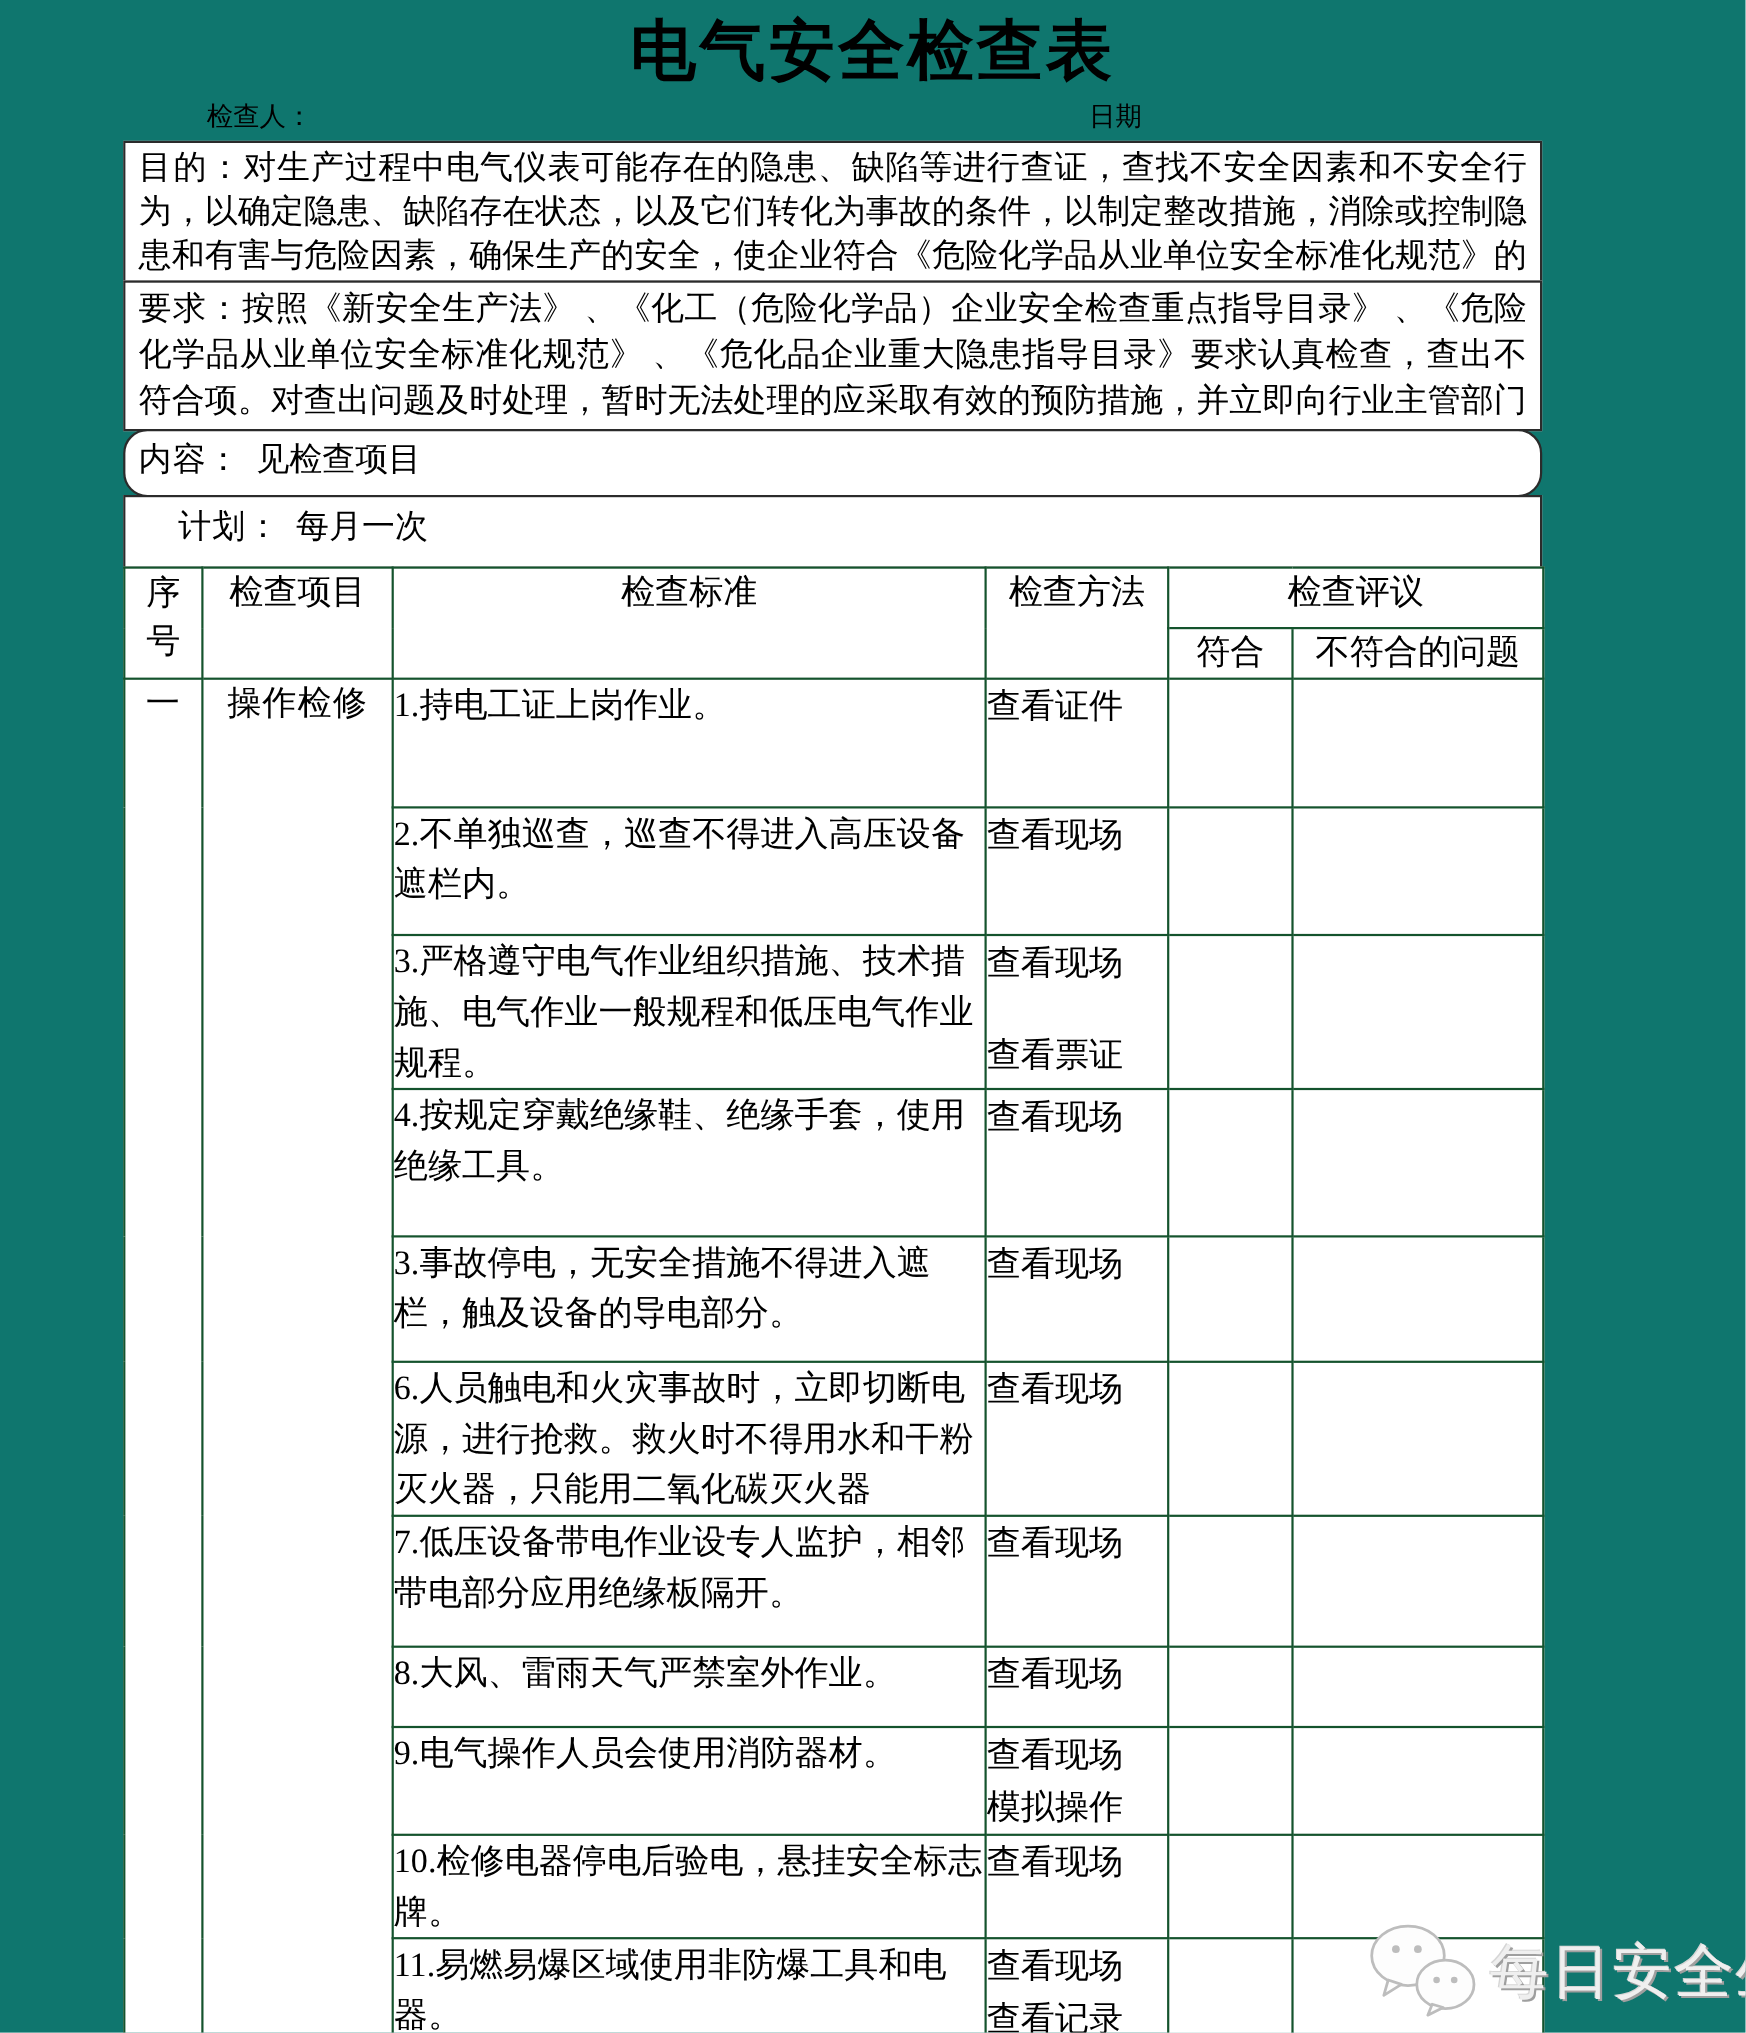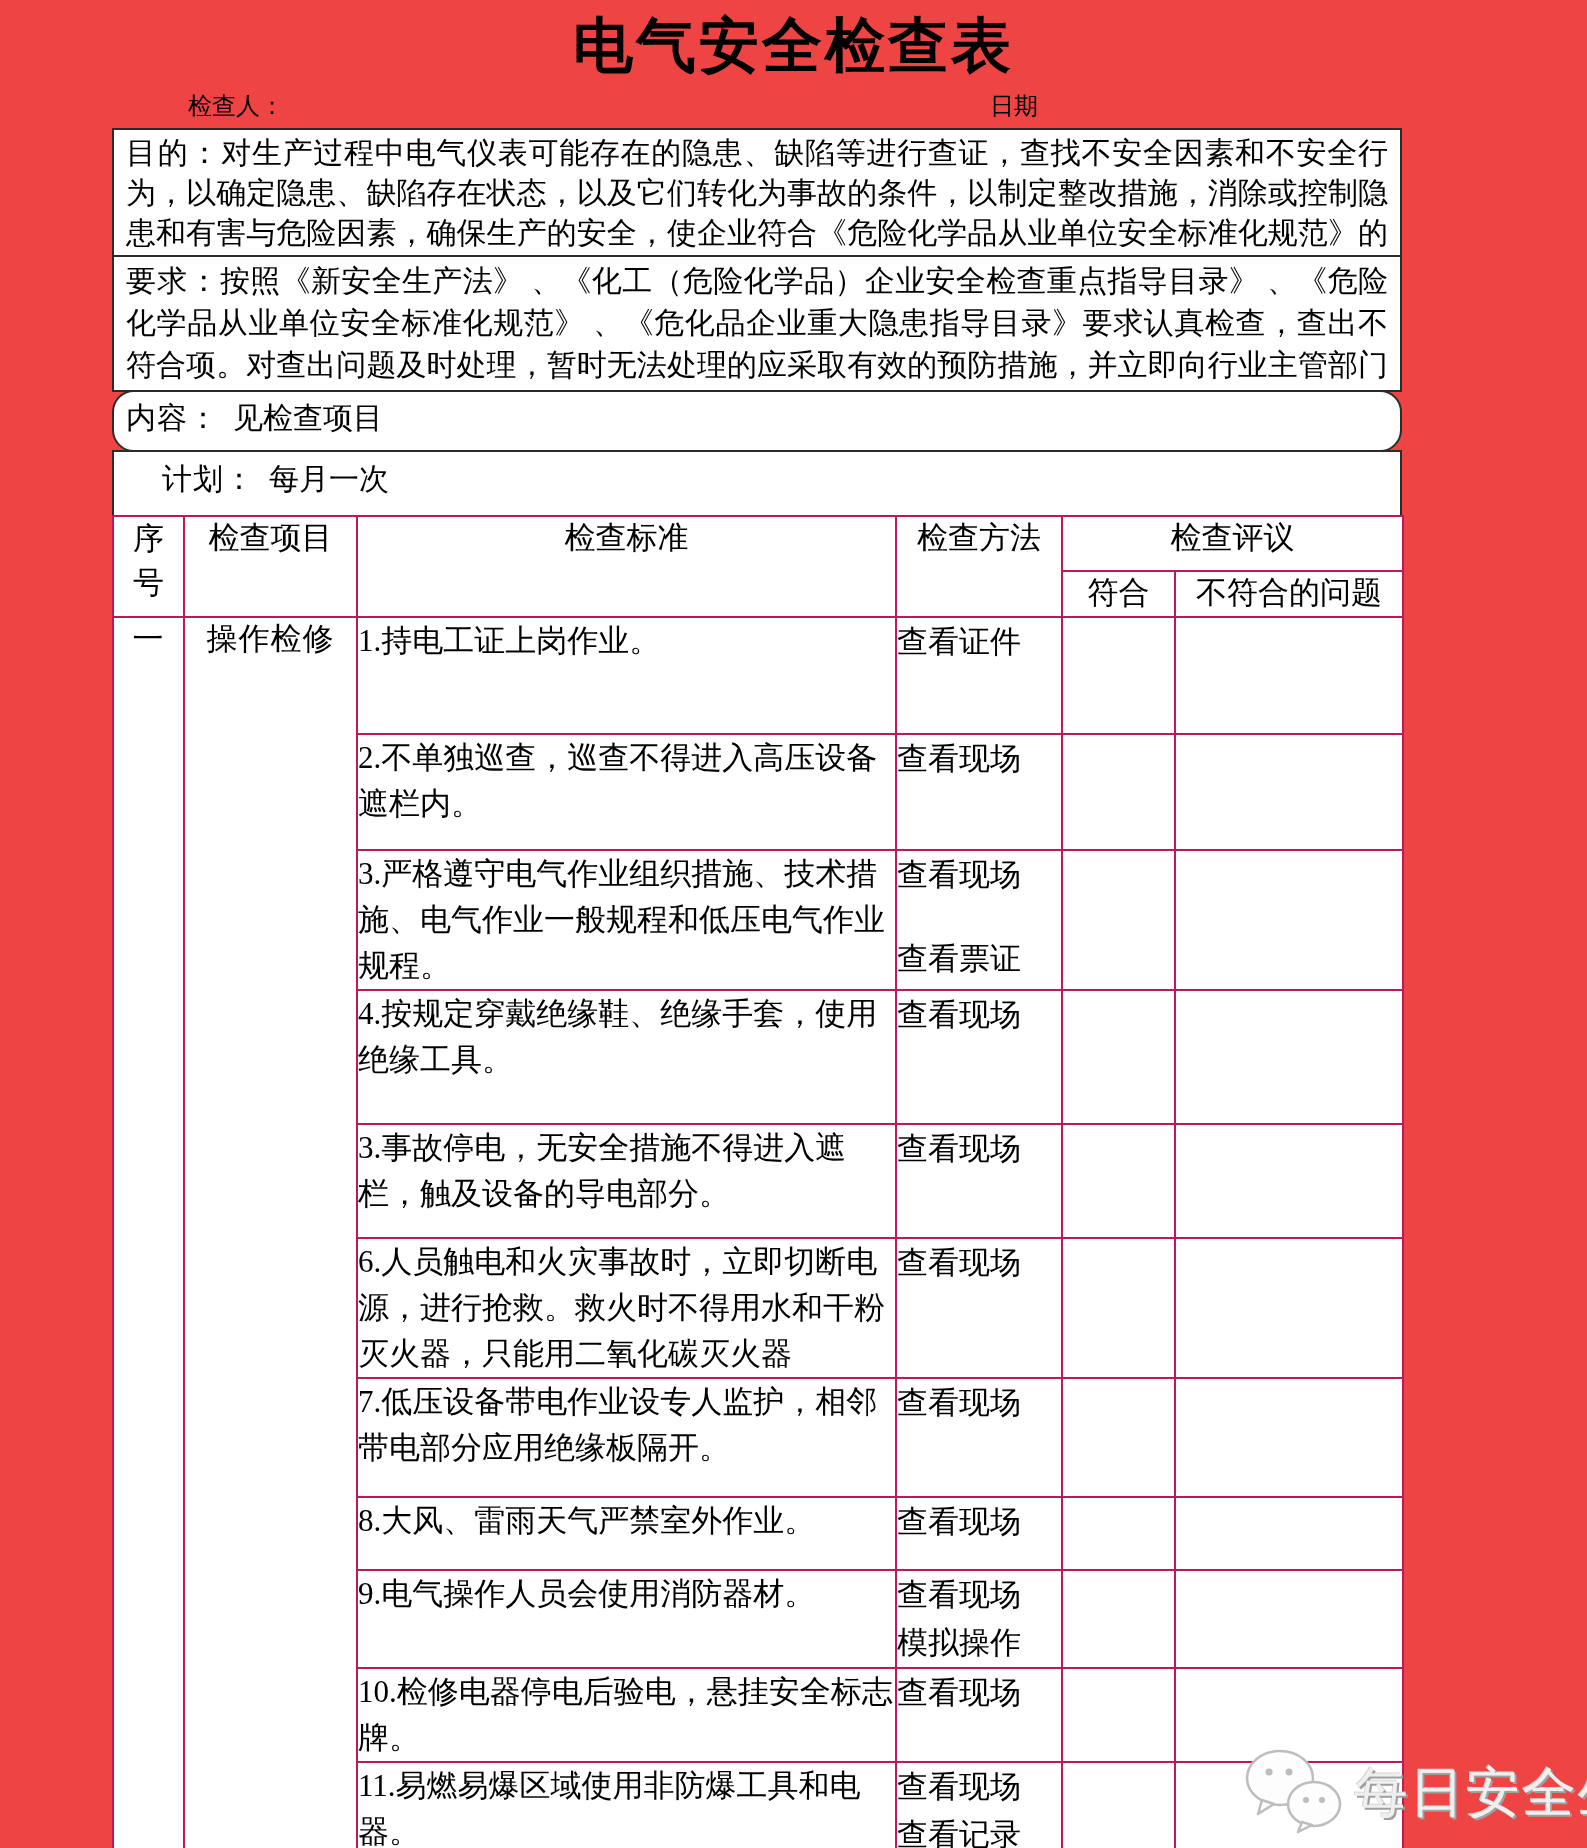--- a/index.html
+++ b/index.html
@@ -1,19 +1,19 @@
 <!DOCTYPE html>
 <html lang="zh"><head>
 <meta charset="utf-8">
 <style>
   html,body{margin:0;padding:0;background:#ffffff;}
   .page{
     position:relative;
     width:1587px;height:1848px;
-    background:#ef4444;
+    background:#0f766e;
     color:#000;
     font-family:"Liberation Serif","DejaVu Serif",serif;
     overflow:hidden;
   }
   .doc-title{
     position:absolute;top:6px;left:0;width:1587px;
     text-align:center;
     font-family:"Liberation Sans","DejaVu Sans",sans-serif;
     font-weight:900;
     font-size:60px;
@@ -48,21 +48,21 @@
   .box-label{letter-spacing:1px;}
   .box-value{margin-left:14px;}
 
   table.checklist{
     border-collapse:collapse;
     table-layout:fixed;
     width:1290px;
     background:#fff;
   }
   table.checklist td{
-    border:2px solid #be185d;
+    border:2px solid #14532d;
     font-size:31px;
     padding:0;
     vertical-align:top;
     overflow:hidden;
   }
   td.hd{
     text-align:center;
     vertical-align:middle;
     padding:0;
   }

